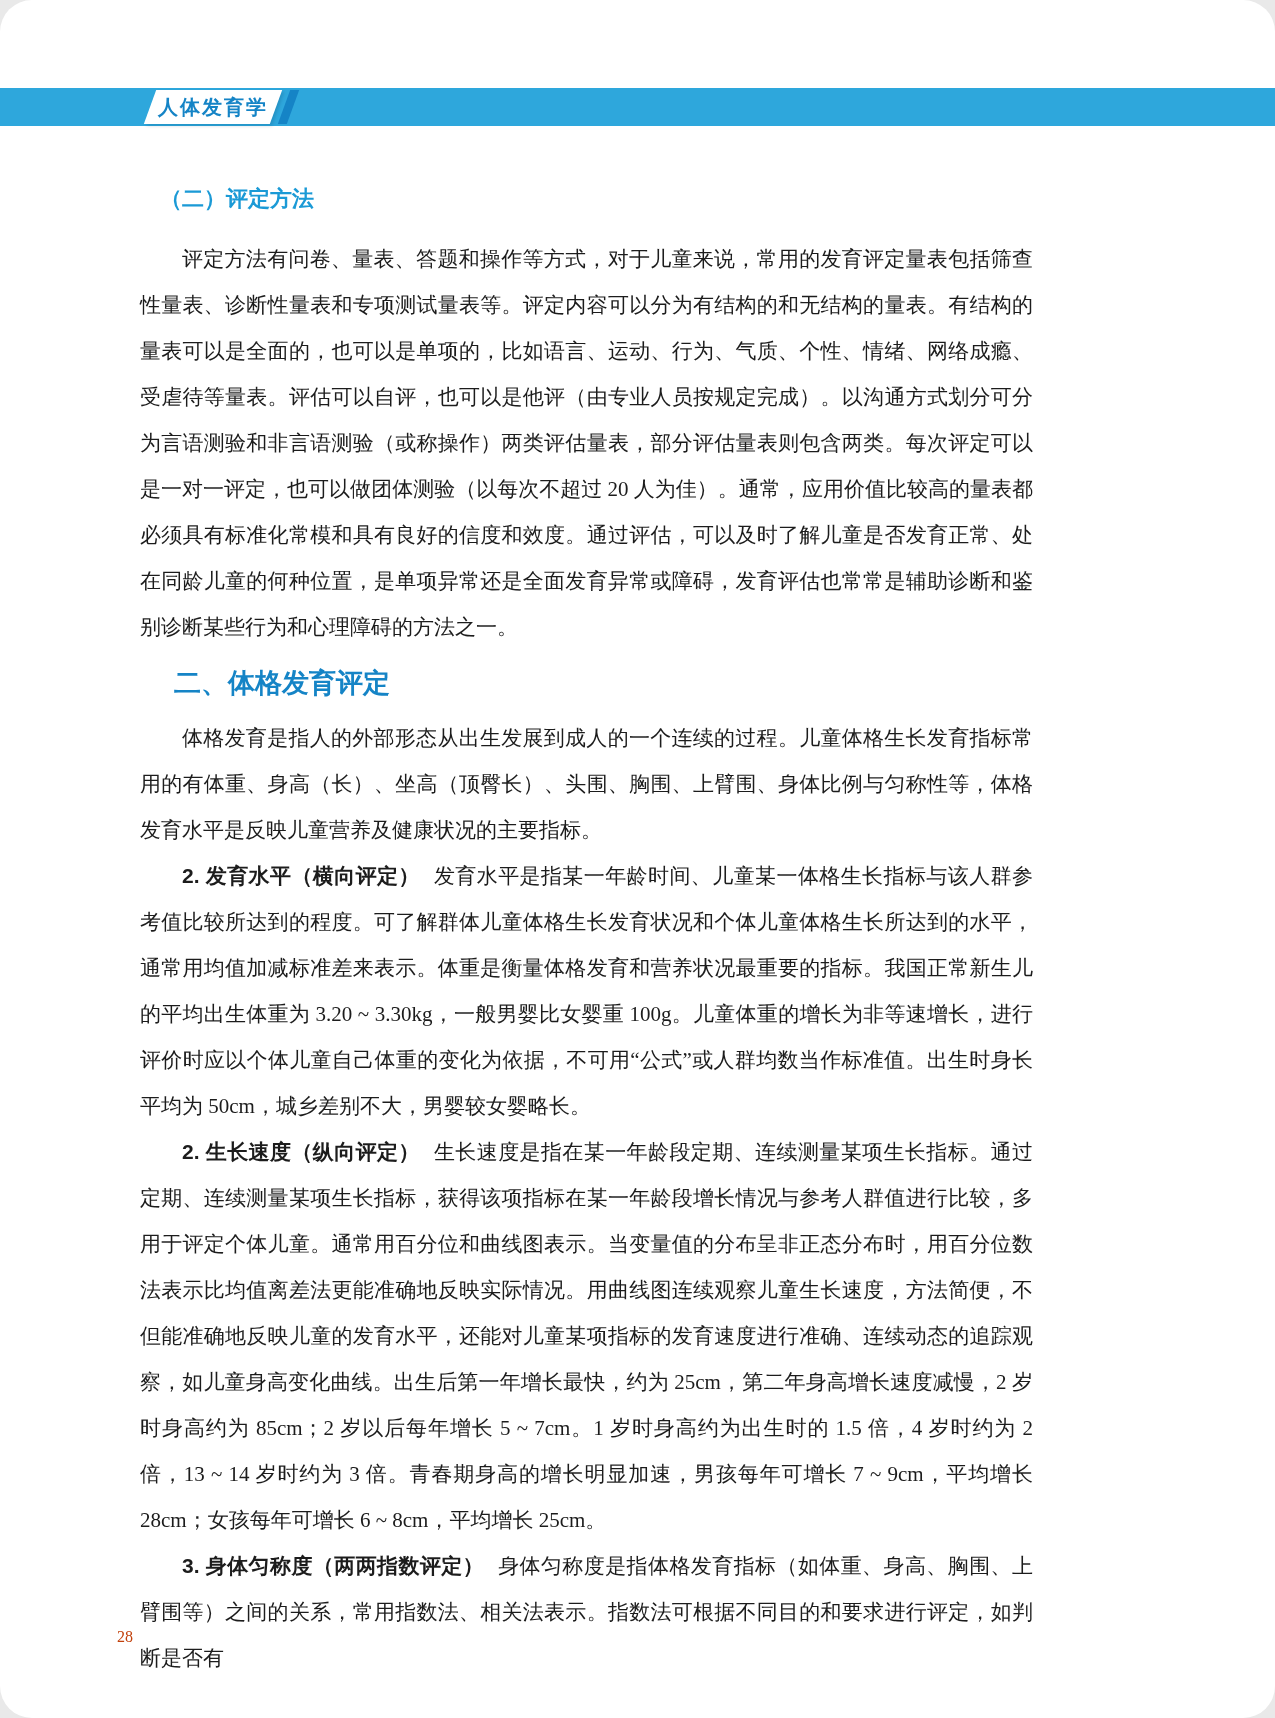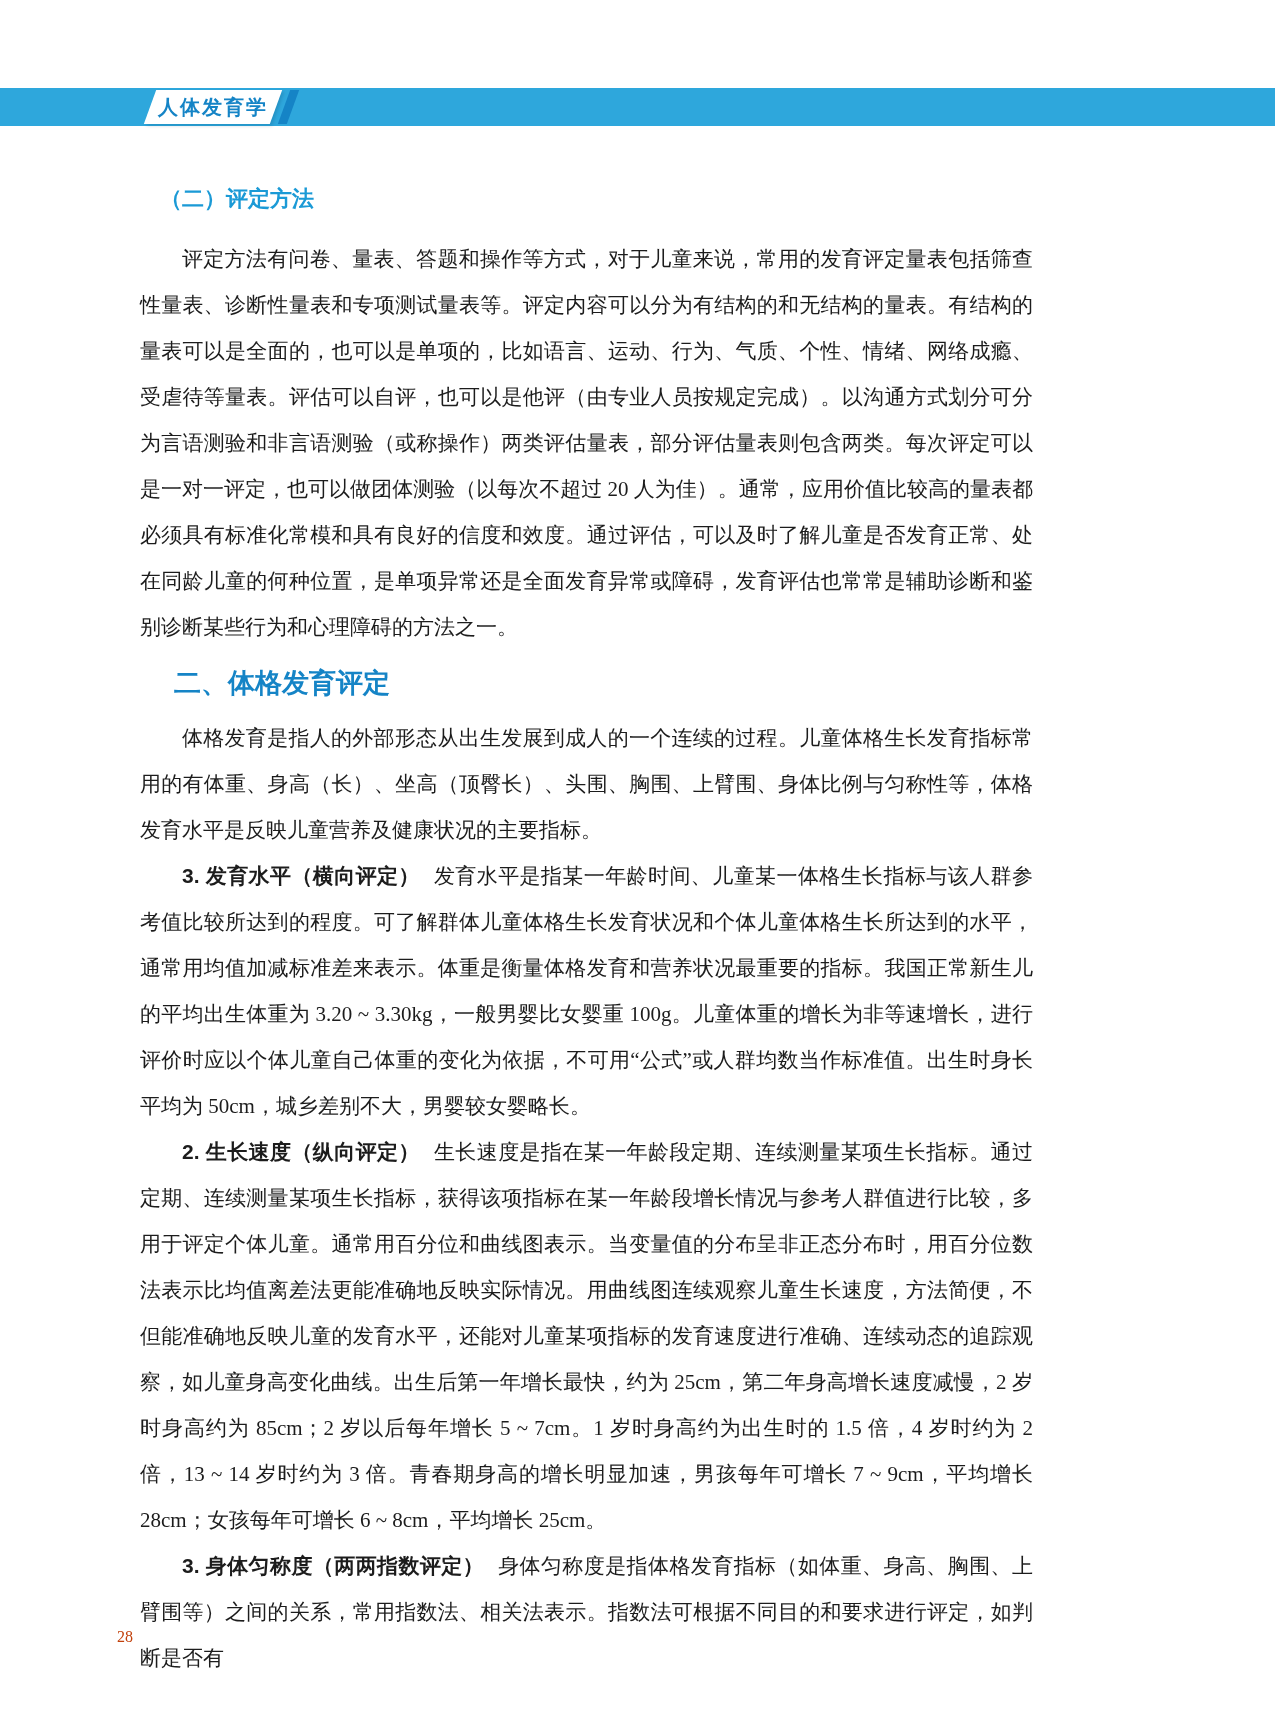--- a/index.html
+++ b/index.html
@@ -6,20 +6,21 @@
   html, body { background:#e9e9e9; }
   .page {
     position:relative;
     width:1275px;
     height:1718px;
     background:#ffffff;
     margin:0 auto;
     overflow:hidden;
     font-family:"Liberation Serif","DejaVu Serif",serif;
     color:#1c1c1c;
+    border-radius:32px;
   }
   
   .band {
     position:absolute;
     top:88px; left:0;
     width:1275px; height:38px;
     background:#2ea7dc;
   }
   .tab {
     position:absolute;
@@ -103,21 +104,21 @@
 
     <h3 class="h3">（二）评定方法</h3>
 
     <p class="body">评定方法有问卷、量表、答题和操作等方式，对于儿童来说，常用的发育评定量表包括筛查性量表、诊断性量表和专项测试量表等。评定内容可以分为有结构的和无结构的量表。有结构的量表可以是全面的，也可以是单项的，比如语言、运动、行为、气质、个性、情绪、网络成瘾、受虐待等量表。评估可以自评，也可以是他评（由专业人员按规定完成）。以沟通方式划分可分为言语测验和非言语测验（或称操作）两类评估量表，部分评估量表则包含两类。每次评定可以是一对一评定，也可以做团体测验（以每次不超过 20 人为佳）。通常，应用价值比较高的量表都必须具有标准化常模和具有良好的信度和效度。通过评估，可以及时了解儿童是否发育正常、处在同龄儿童的何种位置，是单项异常还是全面发育异常或障碍，发育评估也常常是辅助诊断和鉴别诊断某些行为和心理障碍的方法之一。</p>
 
     <h2 class="h2">二、体格发育评定</h2>
 
     <p class="body">体格发育是指人的外部形态从出生发展到成人的一个连续的过程。儿童体格生长发育指标常用的有体重、身高（长）、坐高（顶臀长）、头围、胸围、上臂围、身体比例与匀称性等，体格发育水平是反映儿童营养及健康状况的主要指标。</p>
 
 
-    <p class="body"><span class="lead">3. 发育水平（横向评定）</span><span>发育水平是指某一年龄时间、儿童某一体格生长指标与该人群参考值比较所达到的程度。可了解群体儿童体格生长发育状况和个体儿童体格生长所达到的水平，通常用均值加减标准差来表示。体重是衡量体格发育和营养状况最重要的指标。我国正常新生儿的平均出生体重为 3.20 ~ 3.30kg，一般男婴比女婴重 100g。儿童体重的增长为非等速增长，进行评价时应以个体儿童自己体重的变化为依据，不可用“公式”或人群均数当作标准值。出生时身长平均为 50cm，城乡差别不大，男婴较女婴略长。</span></p>
+    <p class="body"><span class="lead">2. 发育水平（横向评定）</span><span>发育水平是指某一年龄时间、儿童某一体格生长指标与该人群参考值比较所达到的程度。可了解群体儿童体格生长发育状况和个体儿童体格生长所达到的水平，通常用均值加减标准差来表示。体重是衡量体格发育和营养状况最重要的指标。我国正常新生儿的平均出生体重为 3.20 ~ 3.30kg，一般男婴比女婴重 100g。儿童体重的增长为非等速增长，进行评价时应以个体儿童自己体重的变化为依据，不可用“公式”或人群均数当作标准值。出生时身长平均为 50cm，城乡差别不大，男婴较女婴略长。</span></p>
 
     <p class="body"><span class="lead">2. 生长速度（纵向评定）</span><span>生长速度是指在某一年龄段定期、连续测量某项生长指标。通过定期、连续测量某项生长指标，获得该项指标在某一年龄段增长情况与参考人群值进行比较，多用于评定个体儿童。通常用百分位和曲线图表示。当变量值的分布呈非正态分布时，用百分位数法表示比均值离差法更能准确地反映实际情况。用曲线图连续观察儿童生长速度，方法简便，不但能准确地反映儿童的发育水平，还能对儿童某项指标的发育速度进行准确、连续动态的追踪观察，如儿童身高变化曲线。出生后第一年增长最快，约为 25cm，第二年身高增长速度减慢，2 岁时身高约为 85cm；2 岁以后每年增长 5 ~ 7cm。1 岁时身高约为出生时的 1.5 倍，4 岁时约为 2 倍，13 ~ 14 岁时约为 3 倍。青春期身高的增长明显加速，男孩每年可增长 7 ~ 9cm，平均增长 28cm；女孩每年可增长 6 ~ 8cm，平均增长 25cm。</span></p>
 
     <p class="body"><span class="lead">3. 身体匀称度（两两指数评定）</span><span>身体匀称度是指体格发育指标（如体重、身高、胸围、上臂围等）之间的关系，常用指数法、相关法表示。指数法可根据不同目的和要求进行评定，如判断是否有</span></p>
 
   </div>
 
   <div class="pagenum">28</div>
 
 </div>

